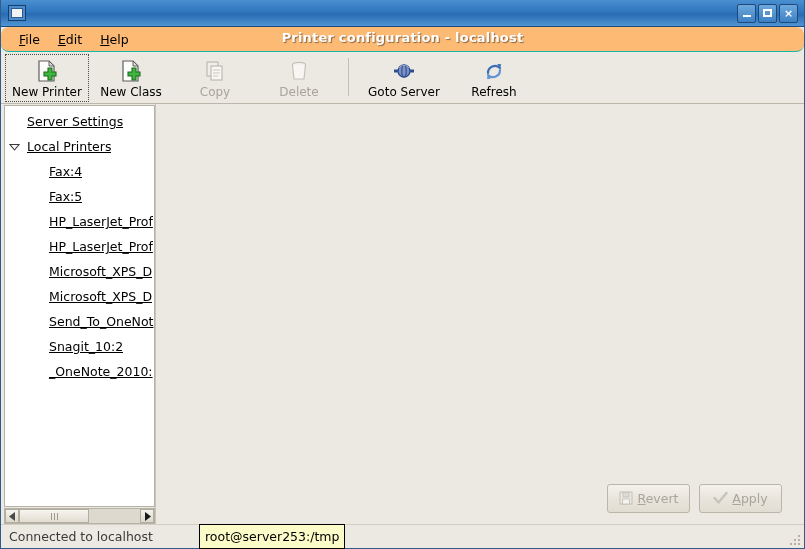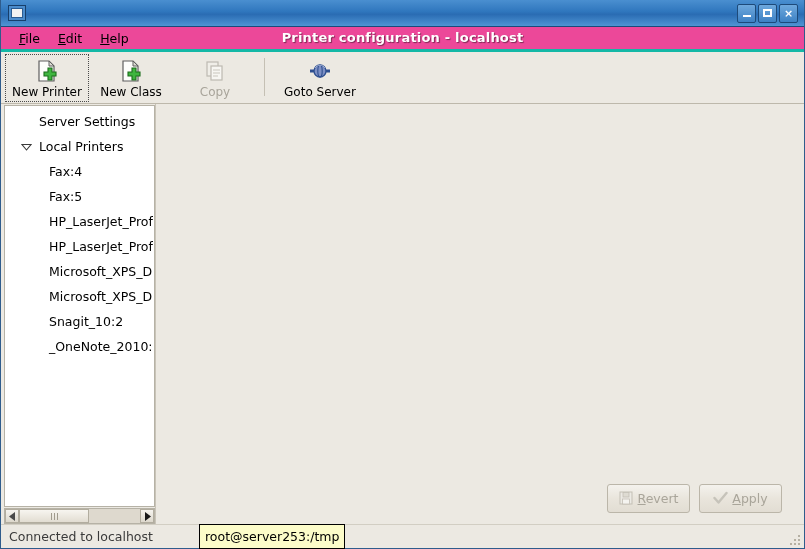--- a/index.html
+++ b/index.html
@@ -91,25 +91,26 @@
   .win-btn .glyph-max {
     display: block;
     width: 9px; height: 8px;
     border: 2px solid #fff;
   }
 
   
   #menubar {
     flex: 0 0 25px;
     height: 25px;
-    background: #ec4899;
+    background: #fdba74;
     display: flex;
     align-items: center;
     padding-left: 9px;
-    border-bottom: 3px solid #14b8a6;
+    border-bottom: 1px solid #14b8a6;
+    border-radius: 8px;
   }
   .menu-item {
     font-size: 12.5px;
     color: #000000;
     padding: 3px 9px;
     cursor: default;
     white-space: nowrap;
   }
   .menu-item u { text-decoration: underline; }
 
@@ -195,24 +196,24 @@
     overflow: hidden;
     cursor: default;
   }
   .tree-row .expander {
     flex: 0 0 18px;
     width: 18px;
     display: flex;
     align-items: center;
     justify-content: center;
   }
-  .tree-row.level0 { padding-left: 12px; }
+  .tree-row.level0 { padding-left: 0; text-decoration: underline; }
   .tree-row.level0 .lbl { padding-left: 4px; }
   .tree-row.level1 { padding-left: 18px; }
-  .tree-row.level1 .lbl { padding-left: 26px; }
+  .tree-row.level1 .lbl { padding-left: 26px; text-decoration: underline; }
   .lbl { overflow: hidden; }
 
   
   #hscroll {
     flex: 0 0 16px;
     height: 16px;
     margin-top: 1px;
     display: flex;
     align-items: stretch;
     background: #ded9ce;
@@ -392,36 +393,56 @@
           <g stroke="#c9c6bd" stroke-width="1">
             <line x1="10" y1="11" x2="17" y2="11"></line>
             <line x1="10" y1="14" x2="17" y2="14"></line>
             <line x1="10" y1="17" x2="15" y2="17"></line>
           </g>
         </svg>
       </span>
       <span class="tb-label">Copy</span>
     </div>
 
+    <div class="tb-btn disabled">
+      <span class="tb-icon">
+        <svg width="24" height="24" viewBox="0 0 24 24">
+          <ellipse cx="12" cy="6" rx="6.5" ry="2.6" fill="#f3f2ee" stroke="#c4c1b8" stroke-width="1.2"></ellipse>
+          <path d="M5.5 6 L7 20 h10 L18.5 6" fill="#f7f6f3" stroke="#c4c1b8" stroke-width="1.2"></path>
+        </svg>
+      </span>
+      <span class="tb-label">Delete</span>
+    </div>
 
     <div class="tb-sep"></div>
 
     <div class="tb-btn wide">
       <span class="tb-icon">
         <svg width="24" height="24" viewBox="0 0 24 24">
           <rect x="2" y="10.5" width="5" height="3" fill="#2e4f8f"></rect>
           <rect x="17" y="10.5" width="5" height="3" fill="#2e4f8f"></rect>
           <circle cx="12" cy="12" r="6" fill="#7d8fc4" stroke="#2e4f8f" stroke-width="1.3"></circle>
           <ellipse cx="12" cy="12" rx="2.2" ry="6" fill="none" stroke="#2e4f8f" stroke-width="1.1"></ellipse>
           <path d="M7 9 a6 6 0 0 1 10 0" fill="none" stroke="#b9c4e2" stroke-width="1" opacity="0.8"></path>
         </svg>
       </span>
       <span class="tb-label">Goto Server</span>
     </div>
 
+    <div class="tb-btn">
+      <span class="tb-icon">
+        <svg width="24" height="24" viewBox="0 0 24 24">
+          <path d="M6 14 a7 7 0 0 1 12 -5" fill="none" stroke="#3a6fb5" stroke-width="2.2" stroke-linecap="round"></path>
+          <path d="M18 9 l0 -4 l-4 1 Z" fill="#3a6fb5" transform="rotate(18 18 9)"></path>
+          <path d="M18 11 a7 7 0 0 1 -12 5" fill="none" stroke="#5f93d6" stroke-width="2.2" stroke-linecap="round"></path>
+          <path d="M6 16 l0 4 l4 -1 Z" fill="#5f93d6" transform="rotate(18 6 16)"></path>
+        </svg>
+      </span>
+      <span class="tb-label">Refresh</span>
+    </div>
   </div>
 
   <div id="body">
 
     <div id="sidebar-wrap">
       <div id="printer-list">
 
         <div class="tree-row level0">
           <span class="expander"></span>
           <span class="lbl">Server Settings</span>
@@ -446,20 +467,23 @@
           <span class="lbl">HP_LaserJet_Prof</span>
         </div>
         <div class="tree-row level1">
           <span class="lbl">HP_LaserJet_Prof</span>
         </div>
         <div class="tree-row level1">
           <span class="lbl">Microsoft_XPS_D</span>
         </div>
         <div class="tree-row level1">
           <span class="lbl">Microsoft_XPS_D</span>
+        </div>
+        <div class="tree-row level1">
+          <span class="lbl">Send_To_OneNot</span>
         </div>
         <div class="tree-row level1">
           <span class="lbl">Snagit_10:2</span>
         </div>
         <div class="tree-row level1">
           <span class="lbl">_OneNote_2010:</span>
         </div>
 
       </div>
 

